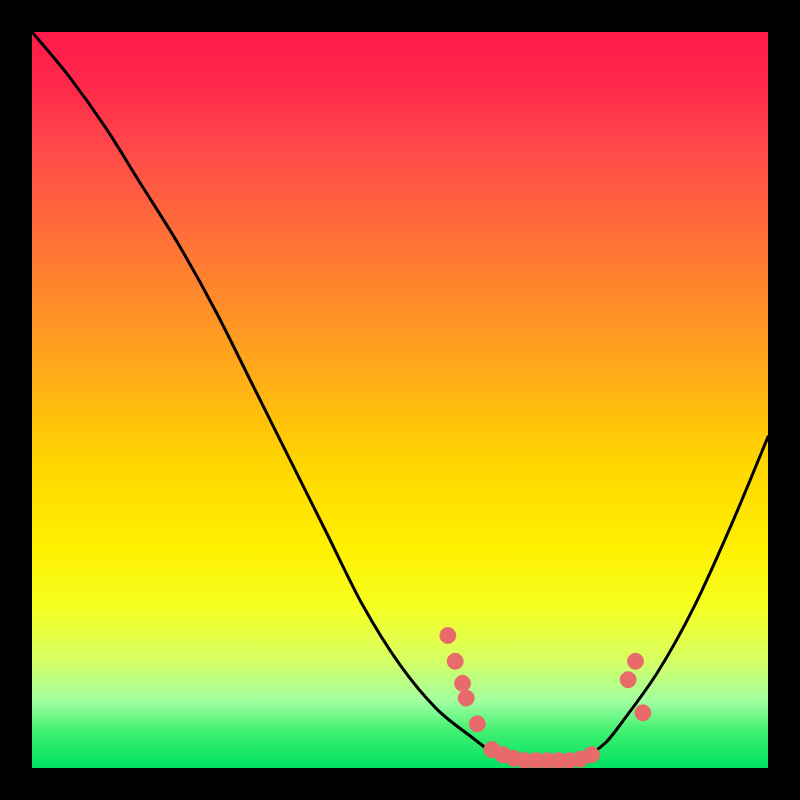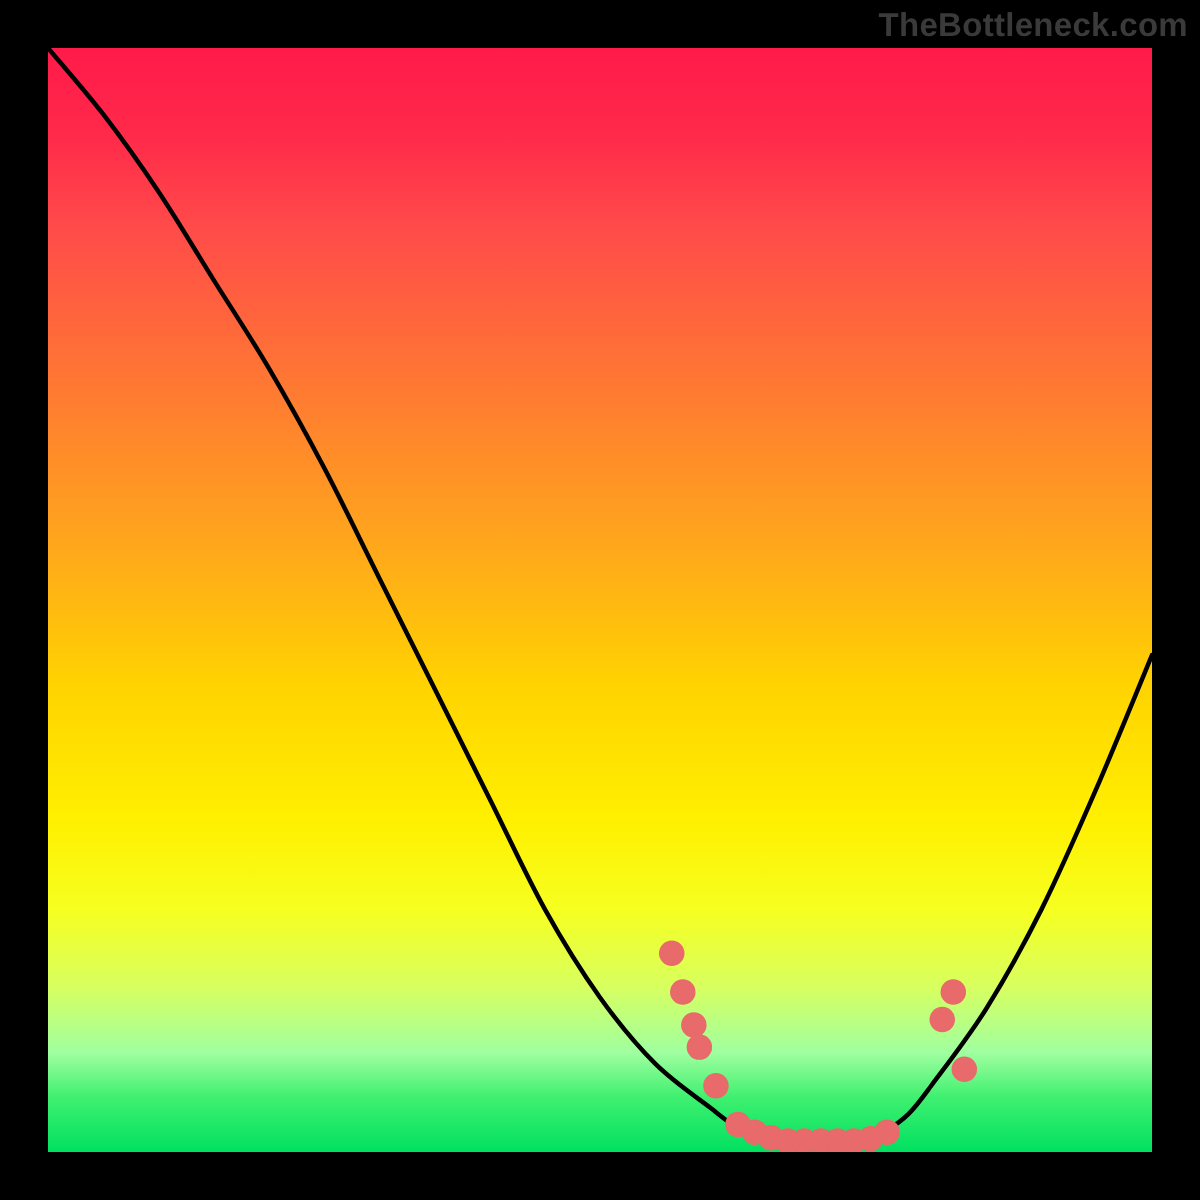--- a/index.html
+++ b/index.html
@@ -57,21 +57,20 @@
   }
   .dot {
     fill: #e86a6a;
     stroke: #e86a6a;
   }
 </style>
 </head>
 <body>
 <div class="container">
   <div class="plot-area"></div>
-  <div class="watermark">TheBottleneck.com</div>
   <svg class="curve-svg" viewBox="0 0 736 736">
     <path id="curve" class="curve-path" d="M 0 0 C 6.133333333333334 7.360000000000014, 24.53333333333334 28.213333333333424, 36.800000000000004 44.16000000000008 C 49.06666666666667 60.10666666666674, 61.33333333333334 77.27999999999997, 73.60000000000001 95.67999999999995 C 85.86666666666667 114.07999999999993, 98.13333333333333 134.93333333333325, 110.39999999999999 154.55999999999995 C 122.66666666666666 174.18666666666664, 134.93333333333334 192.5866666666667, 147.20000000000002 213.44000000000005 C 159.4666666666667 234.2933333333334, 171.73333333333335 256.37333333333333, 184 279.68 C 196.26666666666665 302.9866666666667, 208.53333333333333 328.74666666666667, 220.79999999999998 353.28 C 233.06666666666663 377.8133333333333, 245.3333333333333 402.34666666666664, 257.59999999999997 426.88 C 269.8666666666666 451.41333333333336, 282.1333333333334 475.94666666666666, 294.40000000000003 500.48 C 306.6666666666667 525.0133333333333, 318.93333333333334 552, 331.2 574.08 C 343.46666666666664 596.1600000000001, 355.73333333333335 615.7866666666667, 368 632.96 C 380.26666666666665 650.1333333333333, 392.53333333333336 664.8533333333334, 404.8 677.12 C 417.06666666666666 689.3866666666667, 433.0133333333333 699.8133333333333, 441.59999999999997 706.56 C 450.1866666666666 713.3066666666666, 451.4133333333333 714.5333333333333, 456.32 717.6 C 461.2266666666667 720.6666666666667, 466.1333333333333 723.12, 471.04 724.96 C 475.9466666666667 726.8000000000001, 480.85333333333335 728.0266666666666, 485.76000000000005 728.64 C 490.66666666666674 729.2533333333333, 495.5733333333334 728.64, 500.48 728.64 C 505.38666666666666 728.64, 510.2933333333333 728.64, 515.1999999999999 728.64 C 520.1066666666666 728.64, 525.0133333333333 728.8853333333333, 529.92 728.64 C 534.8266666666666 728.3946666666667, 539.7333333333333 728.3946666666667, 544.64 727.168 C 549.5466666666666 725.9413333333333, 554.4533333333334 724.1013333333333, 559.36 721.28 C 564.2666666666667 718.4586666666667, 569.1733333333334 715.1466666666666, 574.08 710.24 C 578.9866666666667 705.3333333333334, 580.2133333333334 703.4933333333333, 588.8000000000001 691.84 C 597.3866666666668 680.1866666666667, 613.3333333333334 659.9466666666666, 625.6 640.3199999999999 C 637.8666666666667 620.6933333333333, 650.1333333333333 598.6133333333333, 662.4 574.08 C 674.6666666666666 549.5466666666667, 686.9333333333333 521.3333333333334, 699.1999999999999 493.12 C 711.4666666666666 464.90666666666664, 729.8666666666667 419.52, 736 404.8"></path>
     <g id="dots">
         <circle cx="415.84" cy="603.52" r="8" class="dot"></circle>
         <circle cx="423.2" cy="629.28" r="8" class="dot"></circle>
         <circle cx="430.55999999999995" cy="651.36" r="8" class="dot"></circle>
         <circle cx="434.23999999999995" cy="666.08" r="8" class="dot"></circle>
         <circle cx="445.28" cy="691.84" r="8" class="dot"></circle>
         <circle cx="460" cy="717.6" r="8" class="dot"></circle>
         <circle cx="471.04" cy="722.752" r="8" class="dot"></circle>

